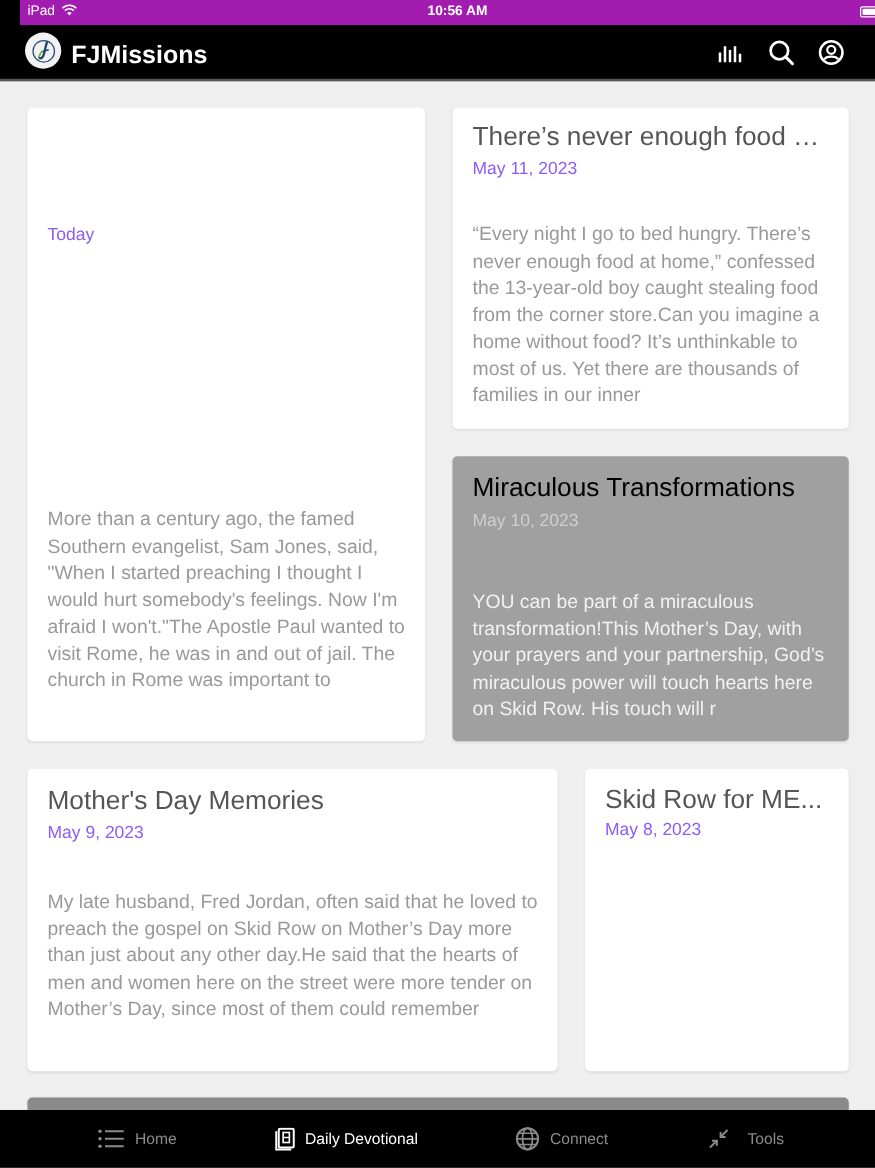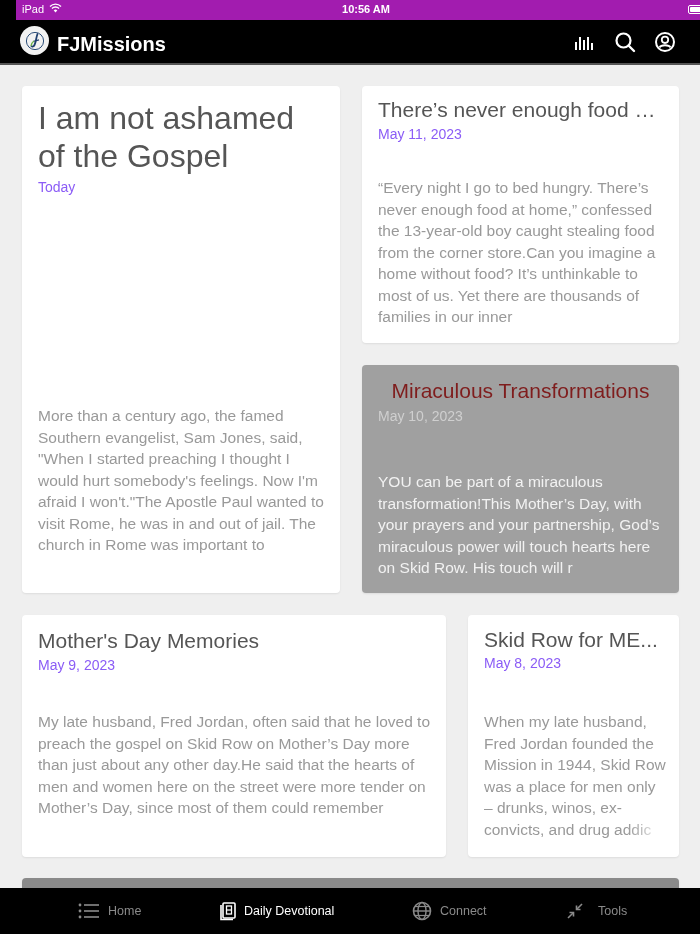--- a/index.html
+++ b/index.html
@@ -21,21 +21,21 @@
   .divider { position: absolute; left: 0; top: 63px; width: 700px; height: 2px; background: #555; }
 
   .content { position: absolute; left: 0; top: 65px; width: 700px; height: 823px; background: #efefef; overflow: hidden; }
 
   .card { position: absolute; background: #fff; border-radius: 4px; box-shadow: 0 1px 2px rgba(0,0,0,0.08); overflow: hidden; }
   .card.dark { background: #a0a0a0; }
   .card .ctitle { position: absolute; left: 16px; right: 16px; color: #555; font-size: 21px; line-height: 26px; white-space: nowrap; overflow: hidden; text-overflow: ellipsis; font-weight: normal; }
   .card .ctitle.big { font-size: 32px; line-height: 38px; white-space: normal; color: #555; }
   .card .cdate { position: absolute; left: 16px; color: #8b5cf6; font-size: 14px; line-height: 18px; }
   .card .cbody { position: absolute; left: 16px; right: 12px; color: #999; font-size: 15.5px; line-height: 21.5px; overflow: hidden; }
-  .card.dark .ctitle { color: #7f1d1d; text-align: center; }
+  .card.dark .ctitle { color: #000000; }
   .card.dark .cdate { color: #cfcfcf; }
   .card.dark .cbody { color: #f2f2f2; }
   .fade-right::after { content: ""; position: absolute; right: 0; bottom: 0; width: 40px; height: 21px; }
   .card .cbody.fade-right::after { background: linear-gradient(to right, rgba(255,255,255,0), #fff); }
   .card.dark .cbody.fade-right::after { background: linear-gradient(to right, rgba(160,160,160,0), #a0a0a0); }
 
   .tabbar { position: absolute; left: 0; top: 888px; width: 700px; height: 46px; background: #000; }
   .tab { position: absolute; top: 0; height: 46px; display: flex; align-items: center; gap: 8px; color: #8a8a8a; font-size: 12.5px; }
   .tab.active { color: #fff; }
   .tab svg { display: block; }
@@ -88,21 +88,20 @@
       <circle cx="11" cy="8.8" r="3.2" stroke="#fff" stroke-width="1.8" fill="none"></circle>
       <path d="M5.5 16.5 C7 13.5 15 13.5 16.5 16.5" stroke="#fff" stroke-width="1.8" fill="none"></path>
     </svg>
   </div>
 </div>
 <div class="divider"></div>
 
 <div class="content">
 
   <div class="card" style="left:22px; top:21px; width:318px; height:507px;">
-    <div class="ctitle big" style="top:13px;">I am not ashamed of the Gospel</div>
     <div class="cdate" style="top:92px;">Today</div>
     <div class="cbody" style="top:319px; height:172px;">More than a century ago, the famed Southern evangelist, Sam Jones, said, "When I started preaching I thought I would hurt somebody's feelings. Now I'm afraid I won't."The Apostle Paul wanted to visit Rome, he was in and out of jail. The church in Rome was important to</div>
   </div>
 
   <div class="card" style="left:362px; top:21px; width:317px; height:257px;">
     <div class="ctitle" style="top:11px;">There’s never enough food a...</div>
     <div class="cdate" style="top:39px;">May 11, 2023</div>
     <div class="cbody" style="top:91px; height:151px;">“Every night I go to bed hungry. There’s never enough food at home,” confessed the 13-year-old boy caught stealing food from the corner store.Can you imagine a home without food? It’s unthinkable to most of us. Yet there are thousands of families in our inner</div>
   </div>
 
@@ -114,21 +113,20 @@
 
   <div class="card" style="left:22px; top:550px; width:424px; height:242px;">
     <div class="ctitle" style="top:13px;">Mother's Day Memories</div>
     <div class="cdate" style="top:41px;">May 9, 2023</div>
     <div class="cbody" style="top:96px; height:130px;">My late husband, Fred Jordan, often said that he loved to preach the gospel on Skid Row on Mother’s Day more than just about any other day.He said that the hearts of men and women here on the street were more tender on Mother’s Day, since most of them could remember</div>
   </div>
 
   <div class="card" style="left:468px; top:550px; width:211px; height:242px;text-decoration:underline;">
     <div class="ctitle" style="top:12px;">Skid Row for ME...</div>
     <div class="cdate" style="top:39px;">May 8, 2023</div>
-    <div class="cbody fade-right" style="top:96px; height:130px;">When my late husband, Fred Jordan founded the Mission in 1944, Skid Row was a place for men only – drunks, winos, ex-convicts, and drug addic</div>
   </div>
 
   <div class="card dark" style="left:22px; top:813px; width:657px; height:40px; background:#8a8a8a;"></div>
 </div>
 
 <div class="tabbar">
   <div class="tab" style="left:78px;">
     <svg width="22" height="16" viewBox="0 0 22 16">
       <circle cx="2" cy="2" r="1.4" fill="#8a8a8a"></circle>
       <circle cx="2" cy="8" r="1.4" fill="#8a8a8a"></circle>

